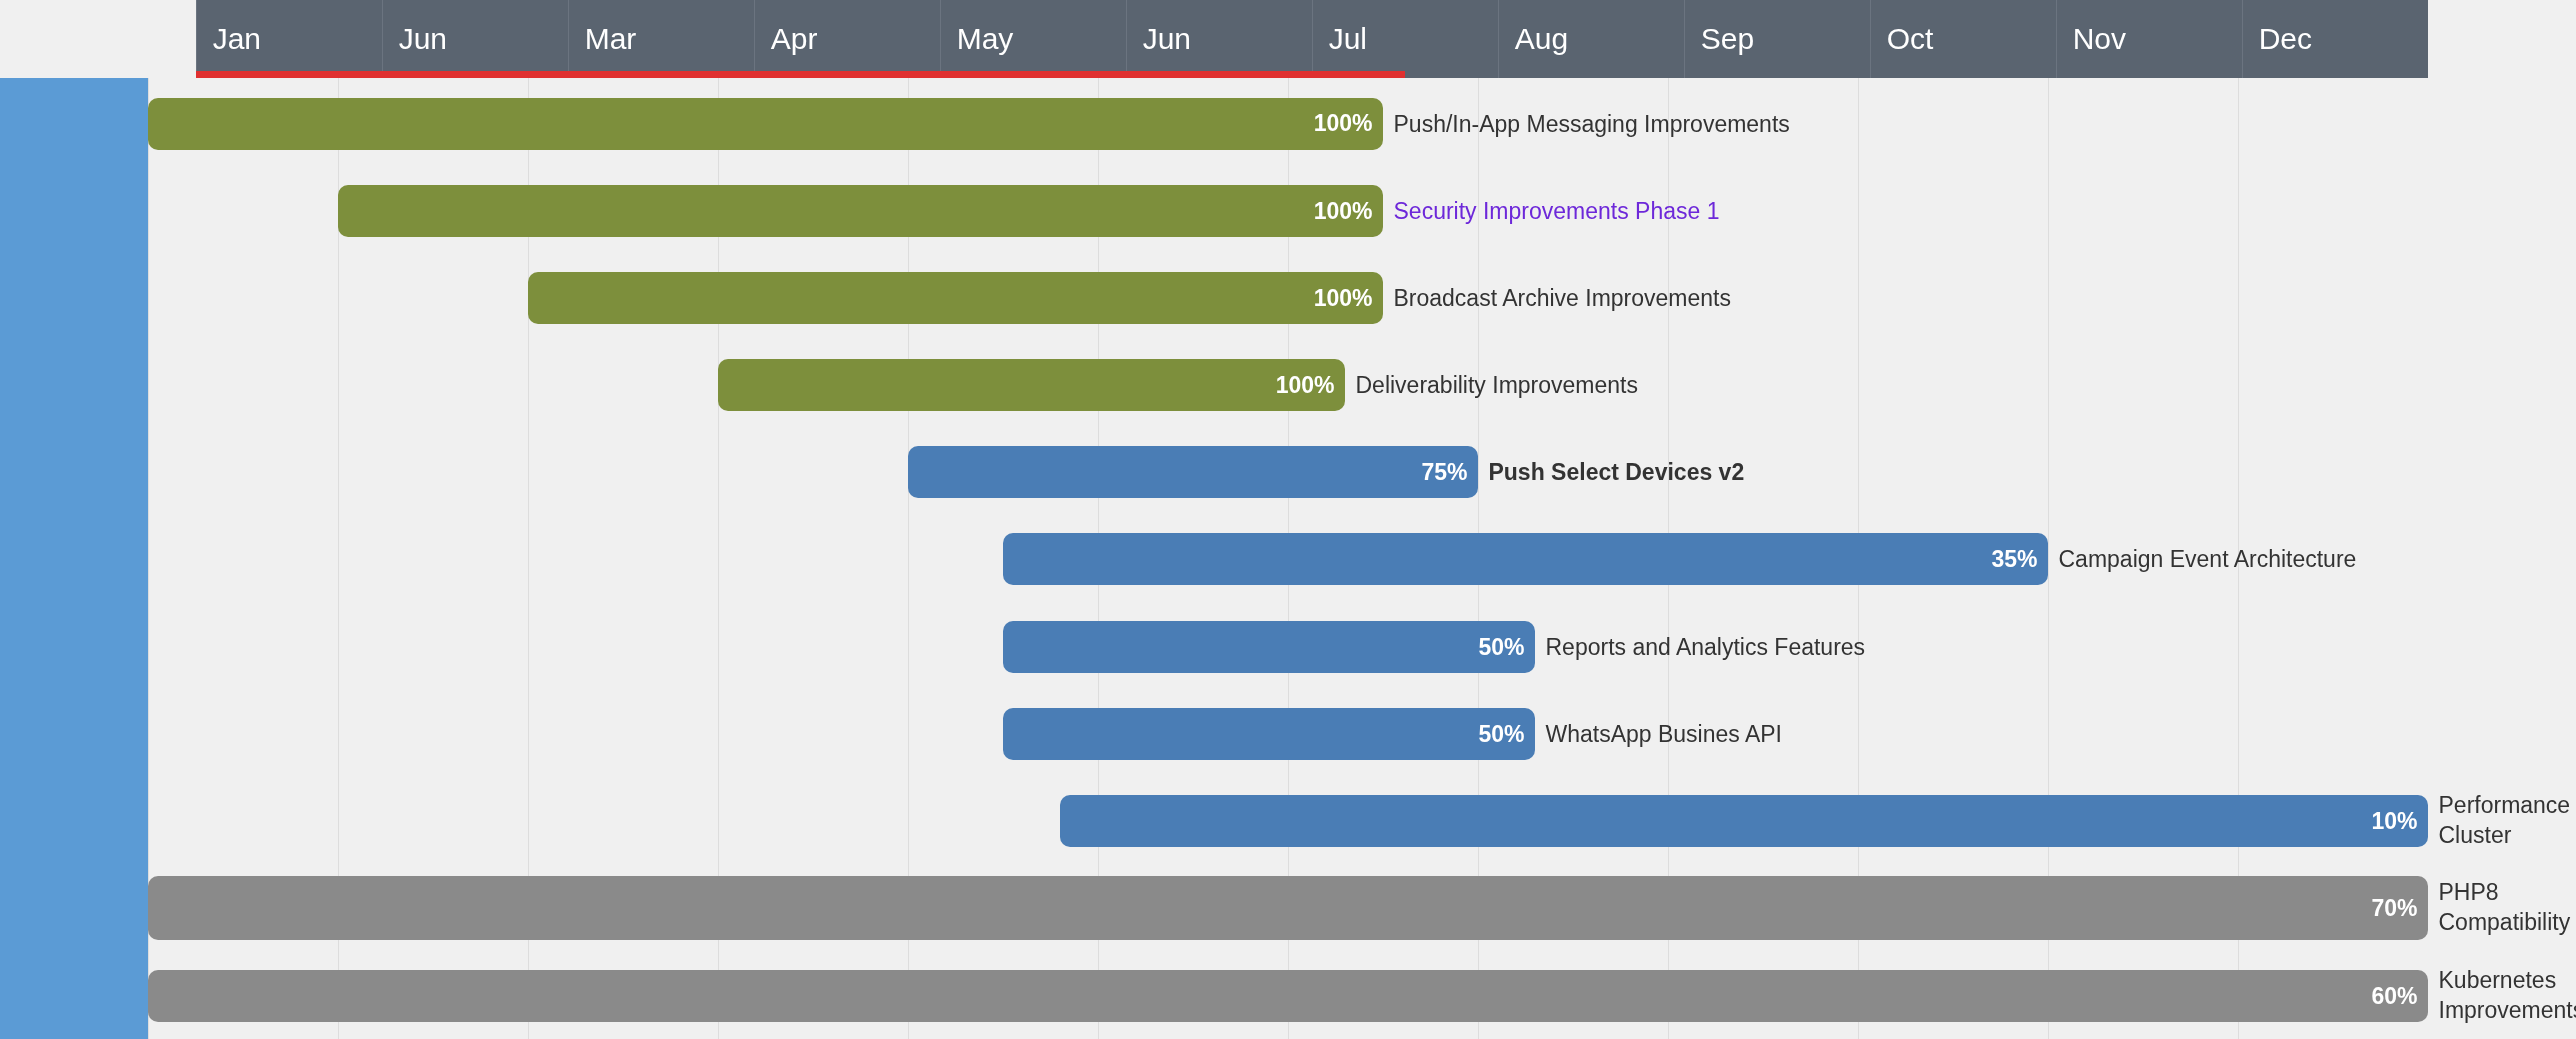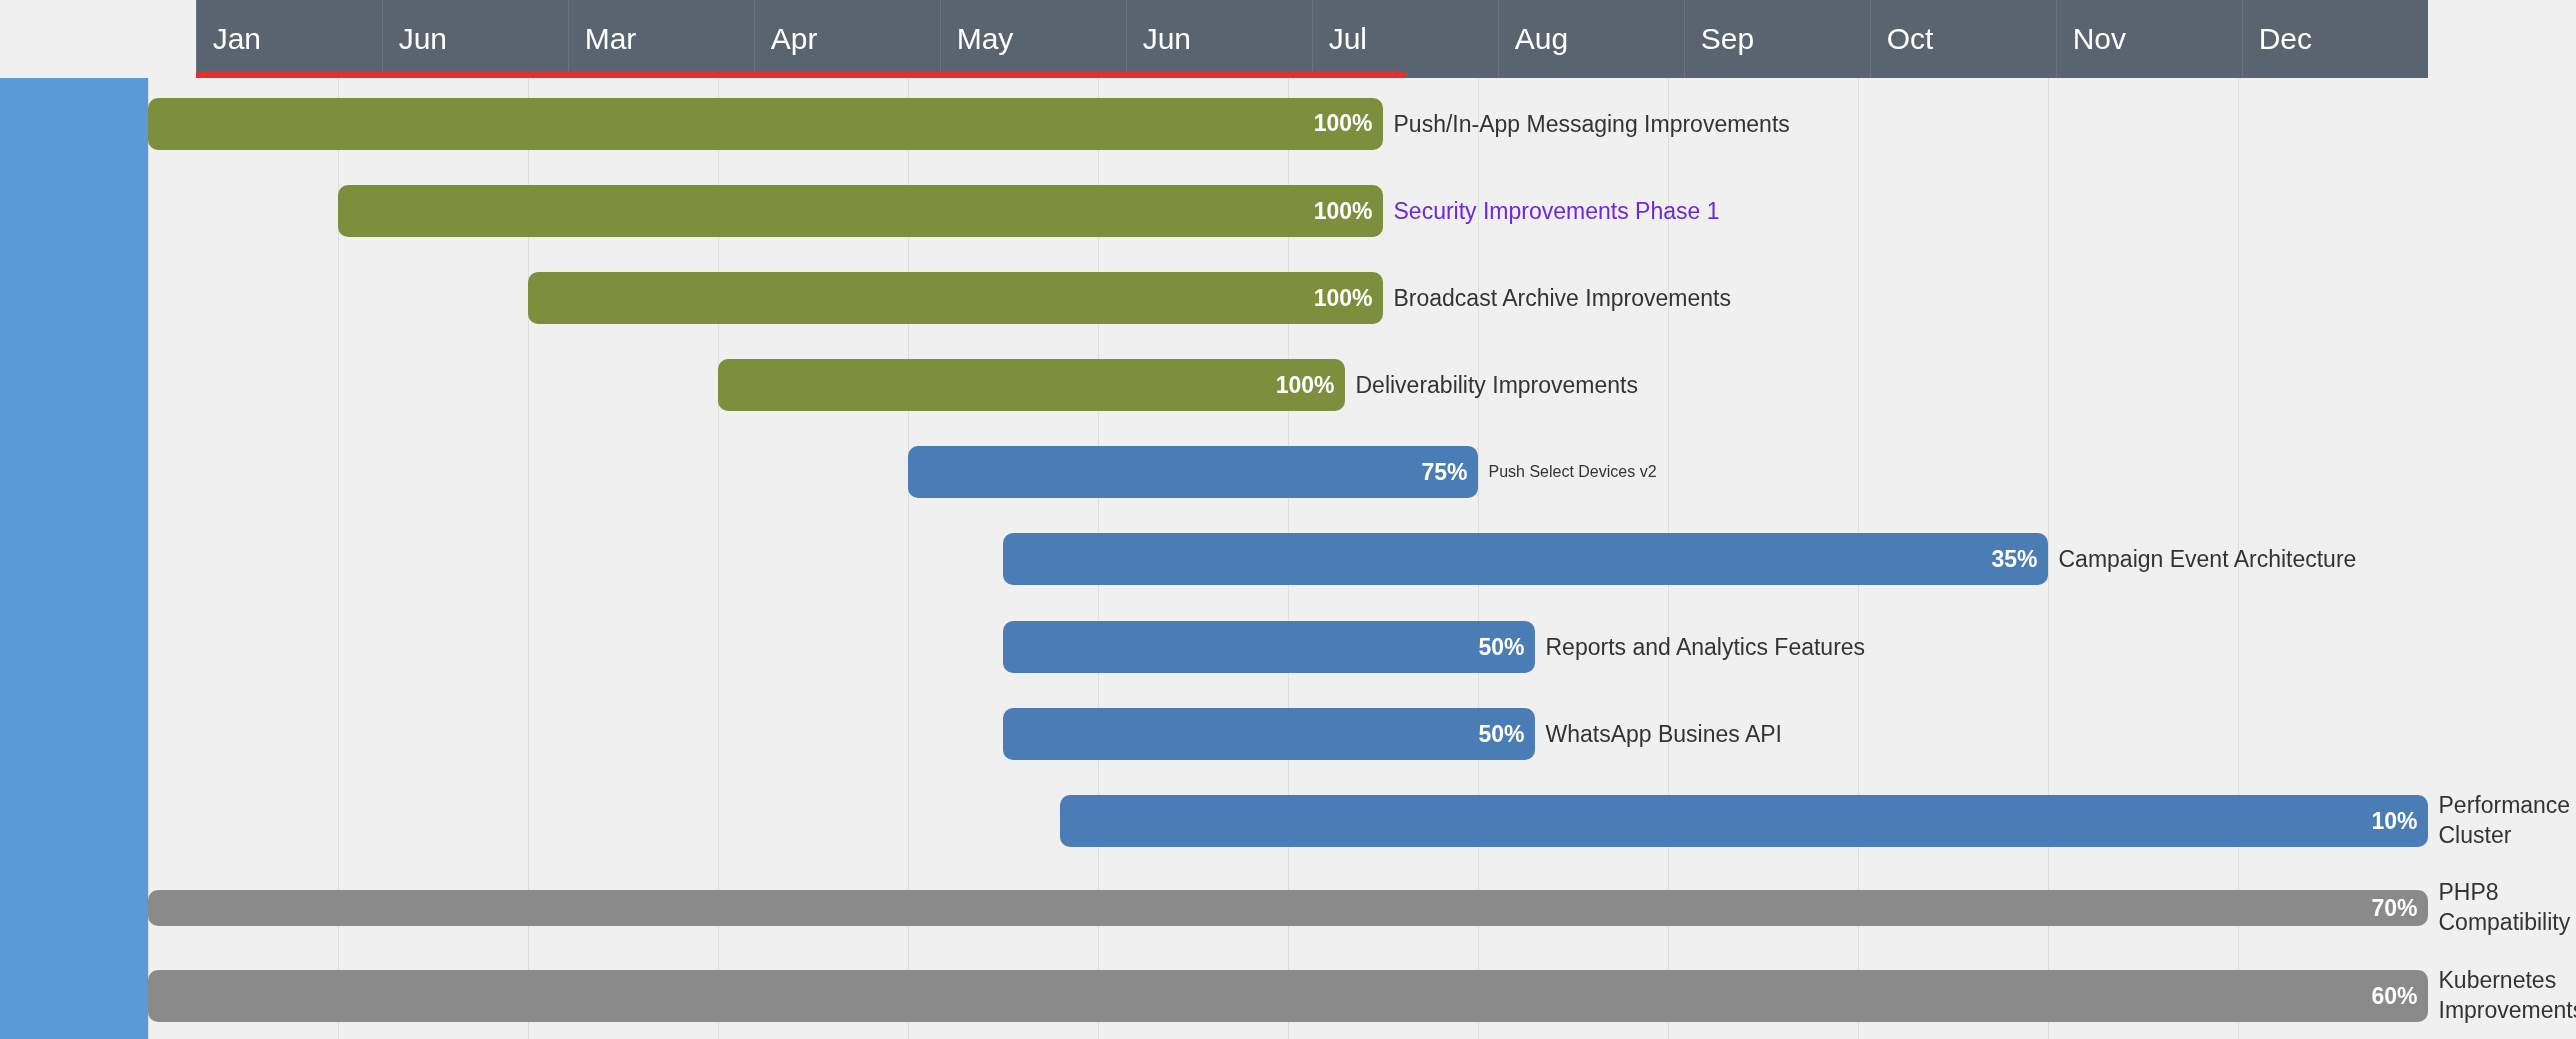--- a/index.html
+++ b/index.html
@@ -218,21 +218,21 @@
               <span style="font-size: 23px; font-weight: bold; color: rgb(255, 255, 255);">100%</span>
             </div>
           </div>
           <div style="position: absolute; top: 272px; left: 0px; right: 0px; height: 70px; display: flex; align-items: center;">
             <span style="position: absolute; left: 52.5%; font-size: 23px; color: rgb(51, 51, 51); white-space: nowrap; top: 50%; transform: translateY(-50%) translateX(10.5px);">Deliverability Improvements</span>
             <div class="bar bar-olive" style="position: absolute; left: 25%; width: 27.5%; height: 52px;">
               <span style="font-size: 23px; font-weight: bold; color: rgb(255, 255, 255);">100%</span>
             </div>
           </div>
           <div style="position: absolute; top: 359px; left: 0px; right: 0px; height: 70px; display: flex; align-items: center;">
-            <span style="position: absolute; left: 58.3333%; font-size: 16px; color: rgb(51, 51, 51); white-space: nowrap; top: 50%; transform: translateY(-50%) translateX(10.5px);">Push Select Devices v2</span>
+            <span style="position: absolute; left: 58.3333%; font-size: 23px; color: rgb(51, 51, 51); white-space: nowrap; top: 50%; transform: translateY(-50%) translateX(10.5px); font-weight: bold;">Push Select Devices v2</span>
             <div class="bar bar-blue" style="position: absolute; left: 33.3333%; width: 25%; height: 52px;">
               <span style="font-size: 23px; font-weight: bold; color: rgb(255, 255, 255);">75%</span>
             </div>
           </div>
           <div style="position: absolute; top: 446px; left: 0px; right: 0px; height: 70px; display: flex; align-items: center;">
             <span style="position: absolute; left: 83.3333%; font-size: 23px; color: rgb(51, 51, 51); white-space: nowrap; top: 50%; transform: translateY(-50%) translateX(10.5px);">Campaign Event Architecture</span>
             <div class="bar bar-blue" style="position: absolute; left: 37.5%; width: 45.8333%; height: 52px;">
               <span style="font-size: 23px; font-weight: bold; color: rgb(255, 255, 255);">35%</span>
             </div>
           </div>
@@ -247,21 +247,21 @@
             <div class="bar bar-blue" style="position: absolute; left: 37.5%; width: 23.3333%; height: 52px;">
               <span style="font-size: 23px; font-weight: bold; color: rgb(255, 255, 255);">50%</span>
             </div>
           </div>
           <div style="position: absolute; top: 708px; left: 0px; right: 0px; height: 70px; display: flex; align-items: center;">
             <div class="bar bar-blue" style="position: absolute; left: 40%; width: 60%; height: 52px;">
               <span style="font-size: 23px; font-weight: bold; color: rgb(255, 255, 255);">10%</span>
             </div>
           </div>
           <div style="position: absolute; top: 795px; left: 0px; right: 0px; height: 70px; display: flex; align-items: center;">
-            <div class="bar bar-gray" style="position: absolute; left: 0%; width: 100%; height: 36px;">
+            <div class="bar bar-gray" style="position: absolute; left: 0%; width: 100%; height: 64px;">
               <span style="font-size: 23px; font-weight: bold; color: rgb(255, 255, 255);">70%</span>
             </div>
           </div>
           <div style="position: absolute; top: 883px; left: 0px; right: 0px; height: 70px; display: flex; align-items: center;">
             <div class="bar bar-gray" style="position: absolute; left: 0%; width: 100%; height: 52px;">
               <span style="font-size: 23px; font-weight: bold; color: rgb(255, 255, 255); margin-left: 8px;">60%</span>
             </div>
           </div>
         </div>
       <div class="right-labels" id="right-labels" style="min-height: 977px;">

